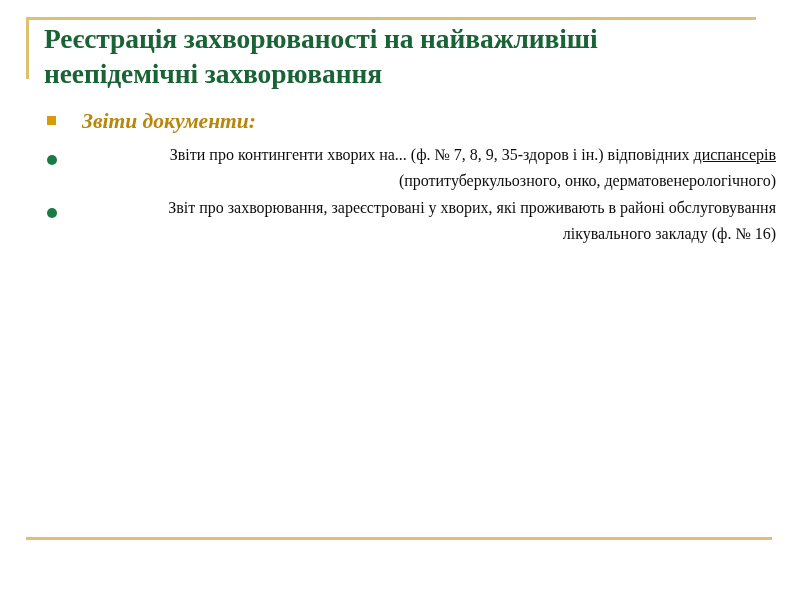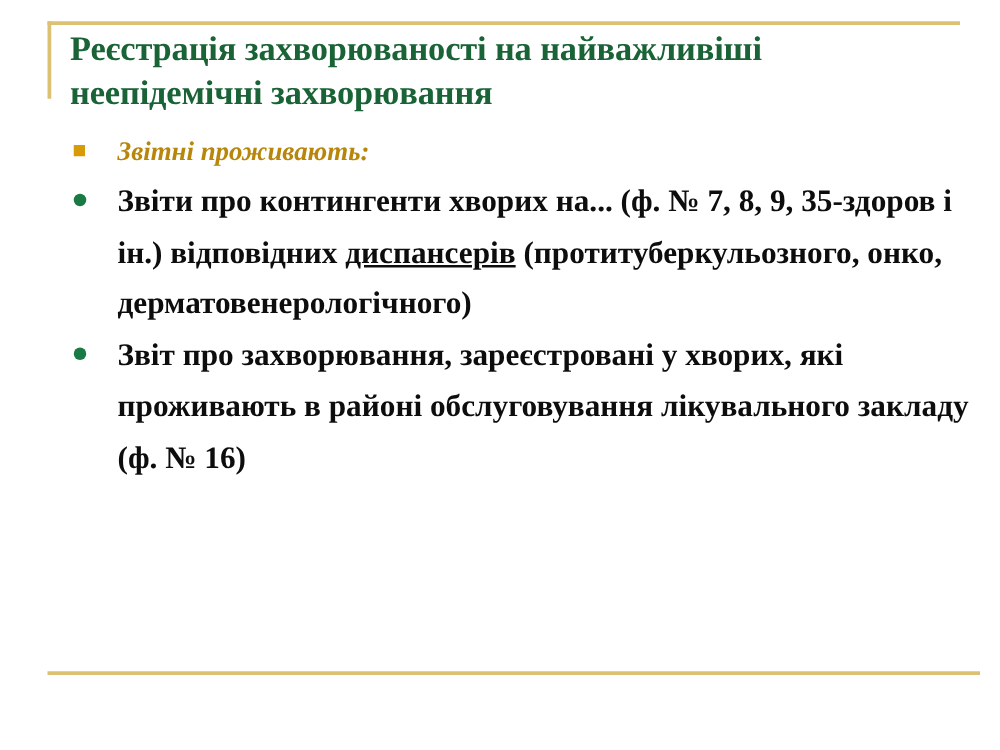--- a/index.html
+++ b/index.html
@@ -10,21 +10,21 @@
     width: 800px;
     height: 600px;
     background: #ffffff;
     font-family: "Liberation Serif", "DejaVu Serif", serif;
     overflow: hidden;
     position: relative;
   }
 
   #slide {
     position: absolute;
-    left: 12px;
+    left: 0;
     top: 0;
     width: 640px;
     height: 600px;
     background: #ffffff;
   }
 
   
   .rule-top {
     position: absolute;
     left: 26px;
@@ -92,24 +92,25 @@
     left: 11px;
     top: 10px;
     width: 9px;
     height: 9px;
     background: #d79b07;
   }
 
   
   .li-2 {
     color: #0d0d0d;
-    font-size: 25px;
-    font-weight: bold;
+    font-size: 16px;
+    font-weight: normal;
     line-height: 1.63;
     margin-bottom: 1px;
+    text-align: right;
   }
   .li-2 .marker {
     position: absolute;
     left: 11px;
     top: 13px;
     width: 10px;
     height: 10px;
     border-radius: 50%;
     background: #1a7a44;
   }
@@ -128,21 +129,21 @@
   <div class="rule-top"></div>
   <div class="rule-left"></div>
   <div class="rule-bottom"></div>
 
   <div class="title">Реєстрація захворюваності на найважливіші неепідемічні захворювання</div>
 
   <div class="body">
 
     <div class="li li-1">
       <span class="marker"></span>
-      <span class="text">Звітні проживають:</span>
+      <span class="text">Звіти документи:</span>
     </div>
 
     <div class="li li-2">
       <span class="marker"></span>
       <span class="text"><span>Звіти про контингенти хворих на... (ф. № 7, 8, 9, 35-здоров і ін.) відповідних </span><span class="u">диспансерів</span><span> (протитуберкульозного, онко, дерматовенерологічного)</span></span>
     </div>
 
     <div class="li li-2">
       <span class="marker"></span>
       <span class="text">Звіт про захворювання, зареєстровані у хворих, які проживають в районі обслуговування лікувального закладу (ф. № 16)</span>

